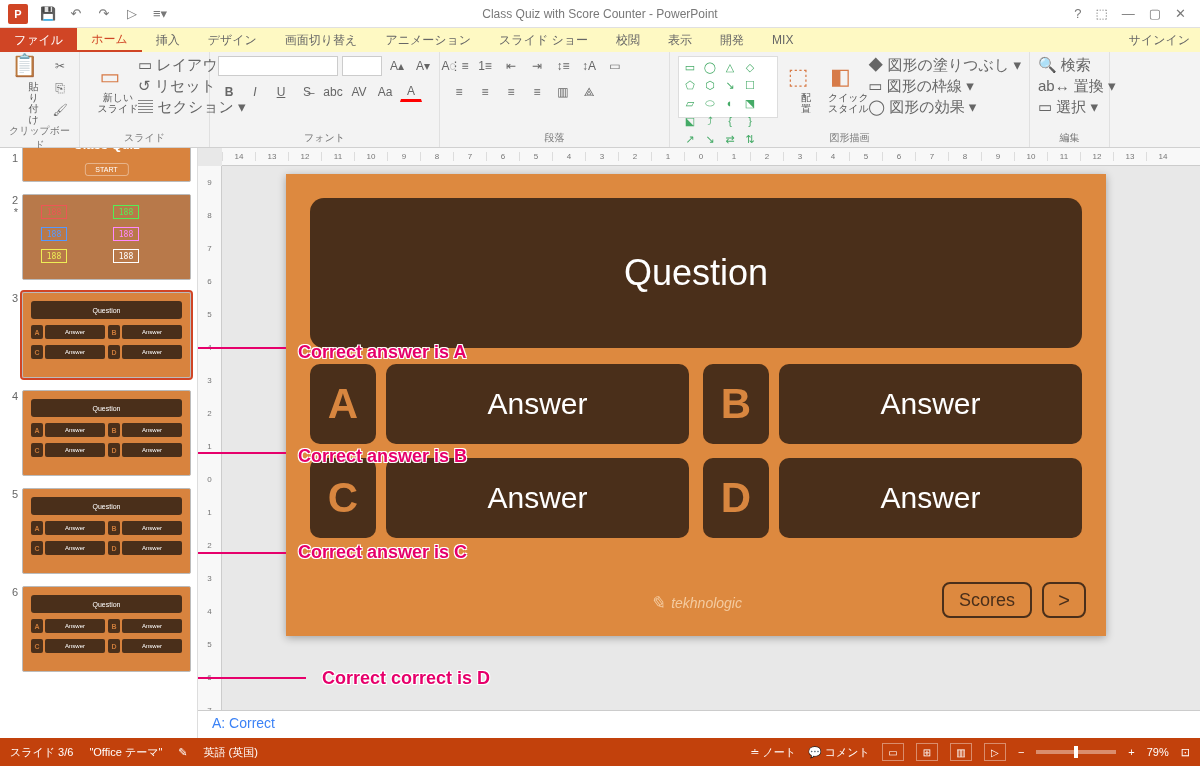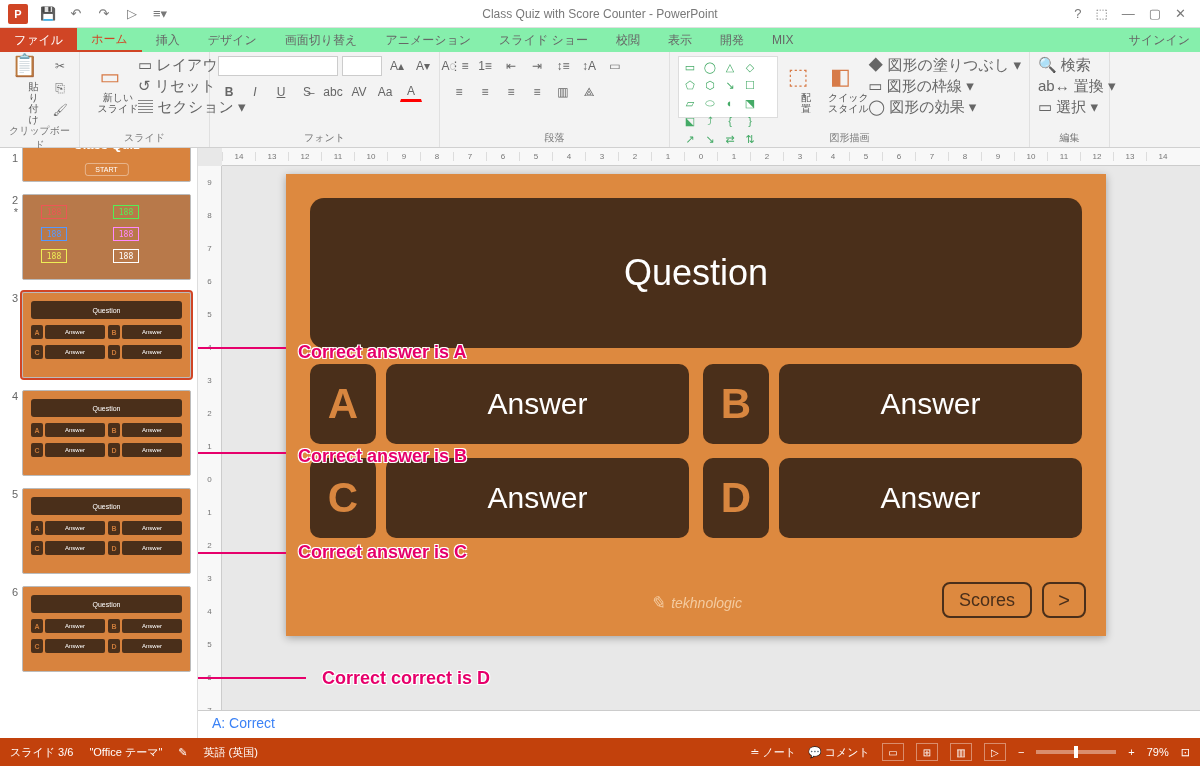--- a/index.html
+++ b/index.html
@@ -8,21 +8,21 @@
 
 .titlebar { height: 28px; background: #fff; display: flex; align-items: center; border-bottom: 1px solid #e0e0e0; }
 .titlebar .qat { display: flex; align-items: center; gap: 12px; padding-left: 8px; }
 .qat-icon { width: 16px; height: 16px; display: flex; align-items: center; justify-content: center; color: #787878; font-size: 13px; }
 .ppt-logo { width: 20px; height: 20px; background: #d04525; color: #fff; font-size: 11px; font-weight: bold; display: flex; align-items: center; justify-content: center; border-radius: 2px; }
 .titlebar .title { position: absolute; left: 50%; transform: translateX(-50%); color: #787878; font-size: 12px; }
 .titlebar .winctrl { margin-left: auto; display: flex; gap: 14px; padding-right: 14px; color: #787878; font-size: 13px; }
 .winctrl span { cursor: pointer; }
 
 
-.tabs { height: 24px; background: #86efac; display: flex; align-items: stretch; font-size: 12px; }
+.tabs { height: 24px; background: #fef9c3; display: flex; align-items: stretch; font-size: 12px; }
 .tab { padding: 4px 14px; color: #666; cursor: pointer; display: flex; align-items: center; }
 .tab-file { background: #d04525; color: #fff; }
 .tab-active { color: #d04525; border-bottom: 2px solid #d04525; }
 .signin { margin-left: auto; color: #666; padding: 4px 10px; }
 
 
 .ribbon { height: 96px; background: #f3f3f3; border-bottom: 1px solid #d0d0d0; display: flex; font-size: 11px; color: #555; }
 .rgroup { border-right: 1px solid #e0e0e0; padding: 4px 8px 2px; display: flex; flex-direction: column; justify-content: space-between; }
 .rgroup-label { text-align: center; font-size: 10px; color: #777; padding-top: 2px; }
 .rgroup-body { flex: 1; display: flex; align-items: flex-start; gap: 6px; }

